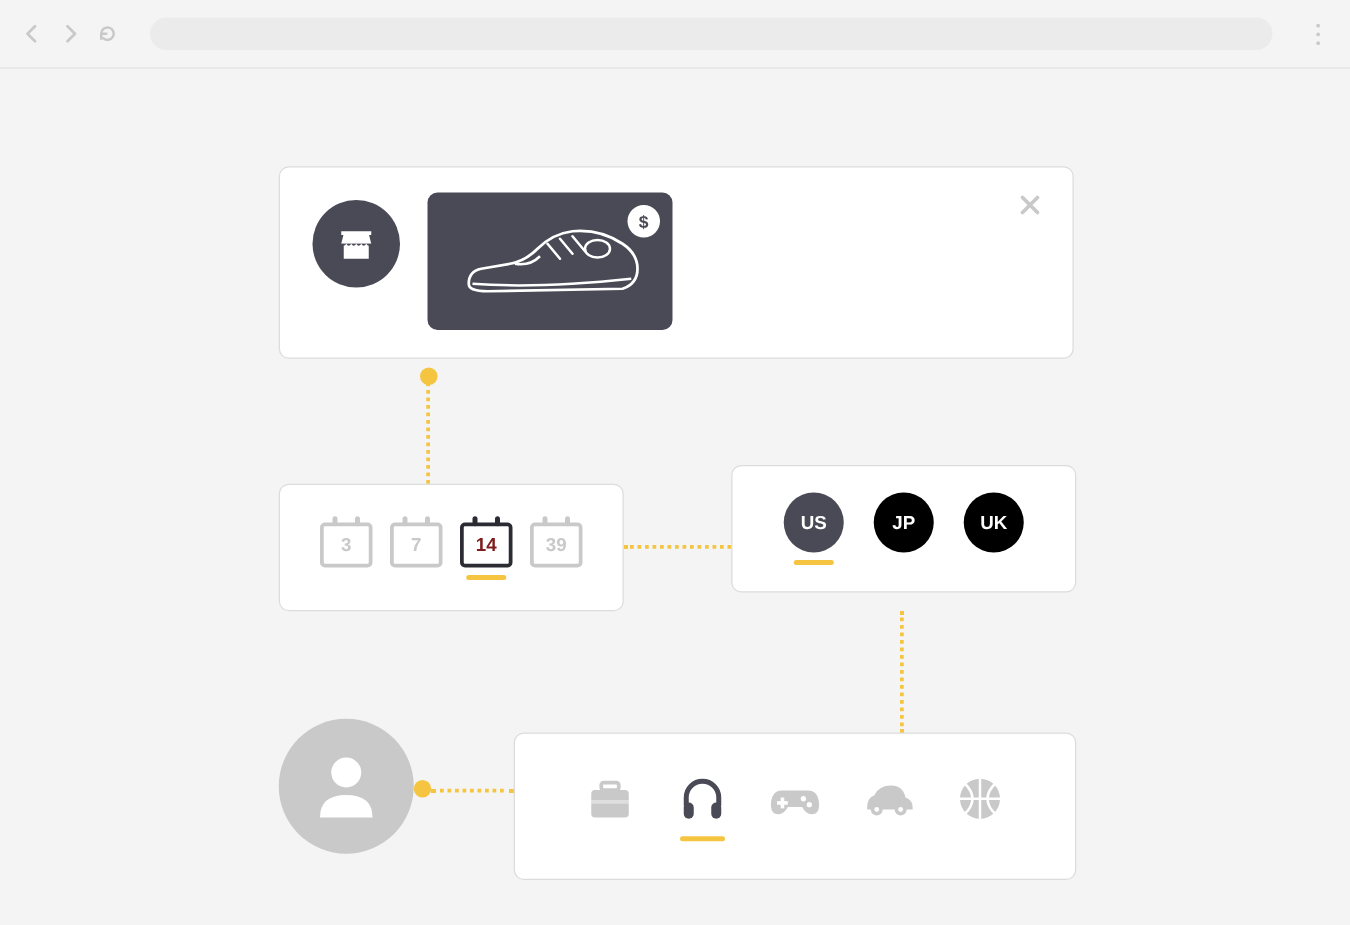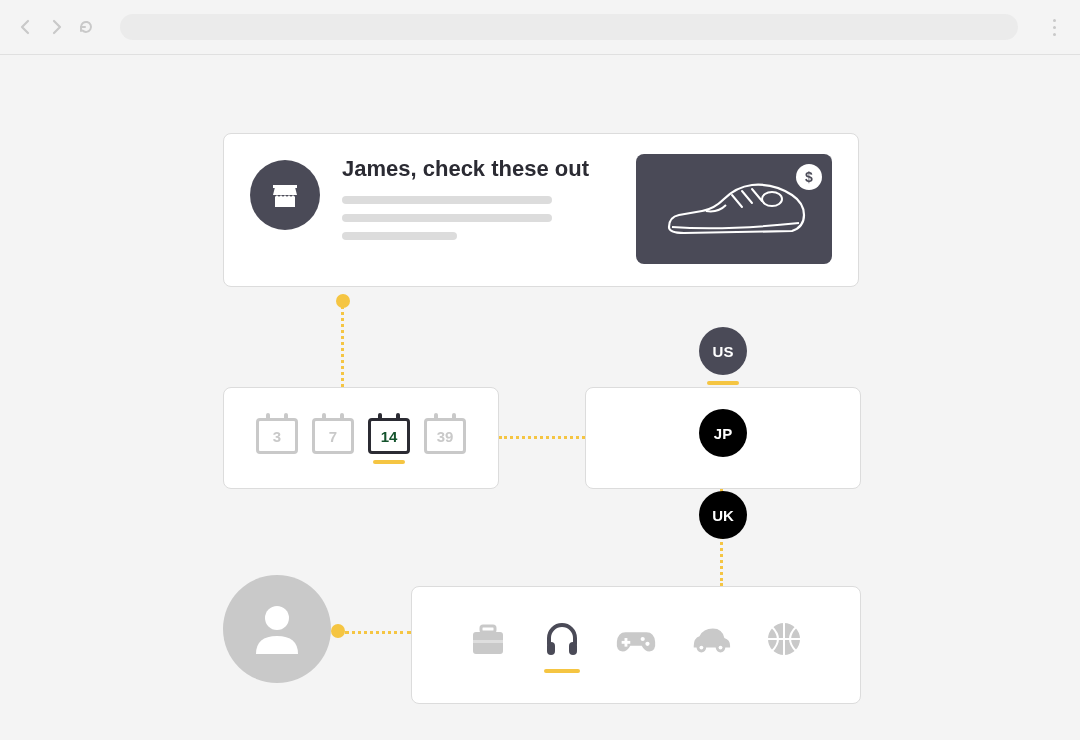--- a/index.html
+++ b/index.html
@@ -34,27 +34,27 @@
   .price-dot { position: absolute; top: 10px; right: 10px; width: 26px; height: 26px; background: #fff; border-radius: 50%; display: flex; align-items: center; justify-content: center; font-size: 14px; font-weight: 600; color: #4a4a57; }
   
   
   .cal-card { left: 223px; top: 332px; width: 276px; height: 102px; display: flex; align-items: center; justify-content: center; gap: 14px; }
   .cal-item { display: flex; flex-direction: column; align-items: center; gap: 6px; cursor: pointer; }
   .cal-icon { width: 42px; height: 42px; display: flex; align-items: flex-end; justify-content: center; position: relative; }
   .cal-box { width: 42px; height: 36px; border: 3px solid #c9c9c9; border-radius: 4px; display: flex; align-items: center; justify-content: center; font-weight: 700; font-size: 15px; color: #c9c9c9; position: relative; }
   .cal-box::before, .cal-box::after { content: ''; position: absolute; top: -8px; width: 4px; height: 8px; background: #c9c9c9; border-radius: 2px; }
   .cal-box::before { left: 7px; }
   .cal-box::after { right: 7px; }
-  .cal-item.active .cal-box { border-color: #2b2b33; color: #14532d; }
+  .cal-item.active .cal-box { border-color: #2b2b33; color: #7f1d1d; }
   .cal-item.active .cal-box::before, .cal-item.active .cal-box::after { background: #2b2b33; }
   .underline { width: 32px; height: 4px; background: transparent; border-radius: 2px; }
   .cal-item.active .underline { background: #f5c542; }
   
   
-  .reg-card { left: 585px; top: 332px; width: 276px; height: 102px; display: flex; align-items: center; justify-content: center; gap: 24px; flex-direction: column; }
+  .reg-card { left: 585px; top: 317px; width: 276px; height: 102px; display: flex; align-items: center; justify-content: center; gap: 24px; }
   .reg-item { display: flex; flex-direction: column; align-items: center; gap: 6px; cursor: pointer; }
   .reg-circle { width: 48px; height: 48px; background: #000000; border-radius: 50%; display: flex; align-items: center; justify-content: center; font-weight: 700; font-size: 15px; color: #fff; }
   .reg-item.active .reg-circle { background: #4a4a57; }
   .reg-item .underline { width: 32px; }
   .reg-item.active .underline { background: #f5c542; }
   
   
   .int-card { left: 411px; top: 531px; width: 450px; height: 118px; display: flex; align-items: center; justify-content: center; gap: 30px; }
   .int-item { display: flex; flex-direction: column; align-items: center; gap: 8px; cursor: pointer; }
   .int-icon { width: 44px; height: 44px; display: flex; align-items: center; justify-content: center; }
@@ -127,26 +127,20 @@
           <path d="M4 4 L16 16 M16 4 L4 16" stroke-width="3" stroke-linecap="round"></path>
         </svg>
     </div>
     <div class="store-circle">
       <svg width="36" height="36" viewBox="0 0 36 36">
         <rect x="8" y="18" width="20" height="12" fill="#fff"></rect>
         <path d="M6 18 L8 10 L28 10 L30 18 Z" fill="#fff"></path>
         <path d="M6 18 Q8 21 10 18 Q12 21 14 18 Q16 21 18 18 Q20 21 22 18 Q24 21 26 18 Q28 21 30 18" fill="#4a4a57"></path>
         <rect x="6" y="8" width="24" height="3" fill="#fff"></rect>
       </svg>
-    </div>
-    <div class="msg-text">
-      <div class="msg-title">James, check these out</div>
-      <div class="line l1"></div>
-      <div class="line l2"></div>
-      <div class="line l3"></div>
     </div>
     <div class="product-box">
       <div class="price-dot">$</div>
       <svg width="160" height="80" viewBox="0 0 160 80">
         <path d="M15 58 Q15 48 25 46 L48 42 Q60 40 70 30 Q82 18 98 16 Q120 14 138 26 Q150 34 150 46 Q150 58 138 62 L30 64 Q15 64 15 58 Z" fill="none" stroke="#fff" stroke-width="2.2"></path>
         <path d="M18 58 Q70 62 145 54" fill="none" stroke="#fff" stroke-width="2"></path>
         <path d="M78 26 L88 38 M88 22 L98 34 M98 20 L108 32" stroke="#fff" stroke-width="2" stroke-linecap="round"></path>
         <path d="M52 42 Q64 44 72 36" fill="none" stroke="#fff" stroke-width="2"></path>
         <ellipse cx="118" cy="30" rx="10" ry="7" fill="none" stroke="#fff" stroke-width="2"></ellipse>
       </svg>

